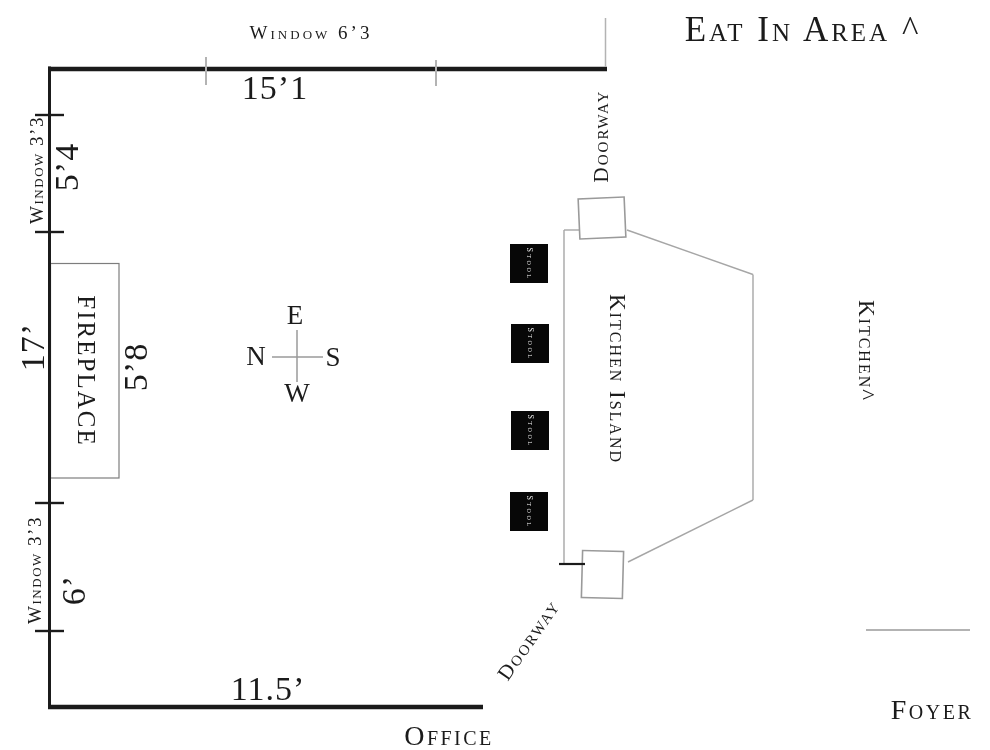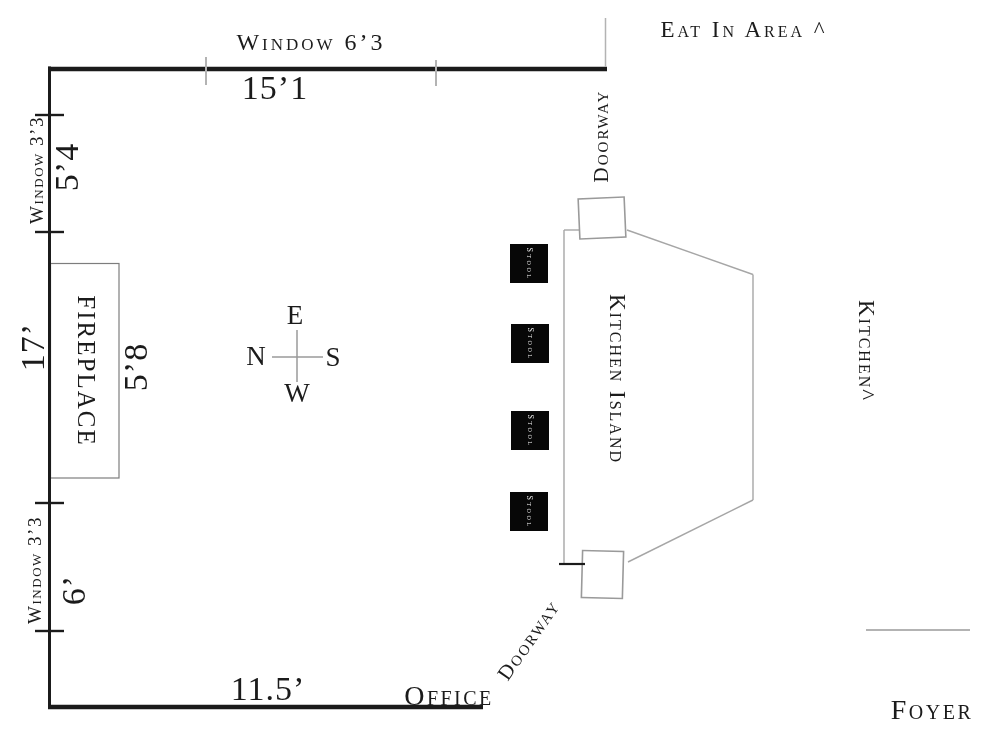--- a/index.html
+++ b/index.html
@@ -70,35 +70,35 @@
       <path d="M753,274.5 V500"></path>
       <path d="M753,500 L628,562"></path>
     </g>
 
     <rect x="579" y="198" width="46" height="40" fill="#ffffff" stroke="#9a9a9a" stroke-width="1.6" transform="rotate(-2.5 602 218)"></rect>
     <rect x="582" y="551" width="41" height="47" fill="#ffffff" stroke="#9a9a9a" stroke-width="1.6" transform="rotate(1.5 602 574)"></rect>
 
     <path d="M559,564 H585" stroke="#1b1b1b" stroke-width="2.2"></path>
   </svg>
 
-  <div class="lbl ctr sc" style="left:311px; top:42px; font-size:24px; letter-spacing:3px;text-align:right;">Window 6’3</div>
+  <div class="lbl ctr sc" style="left:311px; top:32px; font-size:19px; letter-spacing:3px;text-align:right;">Window 6’3</div>
   <div class="lbl ctr dim" style="left:263px; top:88px;margin-left:12px;">15’1</div>
-  <div class="lbl ctr sc" style="left:744px; top:29px; font-size:23px; letter-spacing:3px;">Eat In Area ^</div>
+  <div class="lbl ctr sc" style="left:803px; top:29px; font-size:35px; letter-spacing:3px;">Eat In Area ^</div>
 
   <div class="lbl ccw winlbl sc" style="left:36px; top:170px;">Window 3’3</div>
   <div class="lbl ccw dim" style="left:67px; top:167px;">5’4</div>
   <div class="lbl ccw dim" style="left:33px; top:347px;">17’</div>
   <div class="lbl ccw dim" style="left:136px; top:367px;">5’8</div>
   <div class="lbl ccw winlbl sc" style="left:34px; top:570px;">Window 3’3</div>
   <div class="lbl ccw dim" style="left:74px; top:590px;">6’</div>
 
   <div class="lbl cw" style="left:86px; top:371px; font-size:25px; letter-spacing:2px;">FIREPLACE</div>
 
   <div class="lbl ctr dim" style="left:268px; top:689px;">11.5’</div>
-  <div class="lbl ctr room sc" style="left:449px; top:696px;">Office</div>
+  <div class="lbl ctr room sc" style="left:449px; top:736px;">Office</div>
   <div class="lbl ctr room sc" style="left:932px; top:710px;">Foyer</div>
 
   <div class="lbl ccw sc" style="left:601px; top:136px; font-size:21px; letter-spacing:2px;">Doorway</div>
   <div class="lbl diag sc" style="left:529px; top:640px; font-size:21px; letter-spacing:2px;">Doorway</div>
   <div class="lbl cw sc" style="left:617px; top:379px; font-size:23px; letter-spacing:2px;">Kitchen Island</div>
   <div class="lbl cw sc" style="left:866px; top:351px; font-size:23px; letter-spacing:2px;">Kitchen^</div>
 
   <div class="stool" style="left:510px; top:244px;">
     <span>Stool</span>
   </div>

